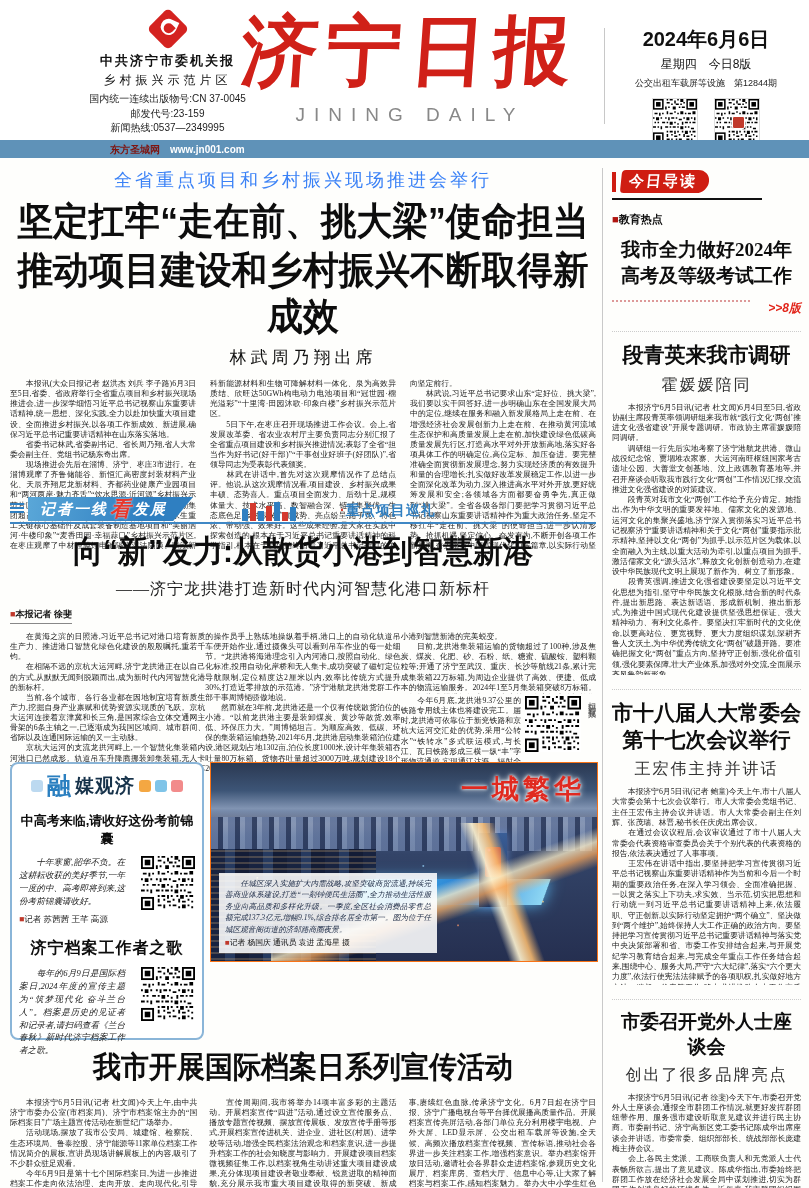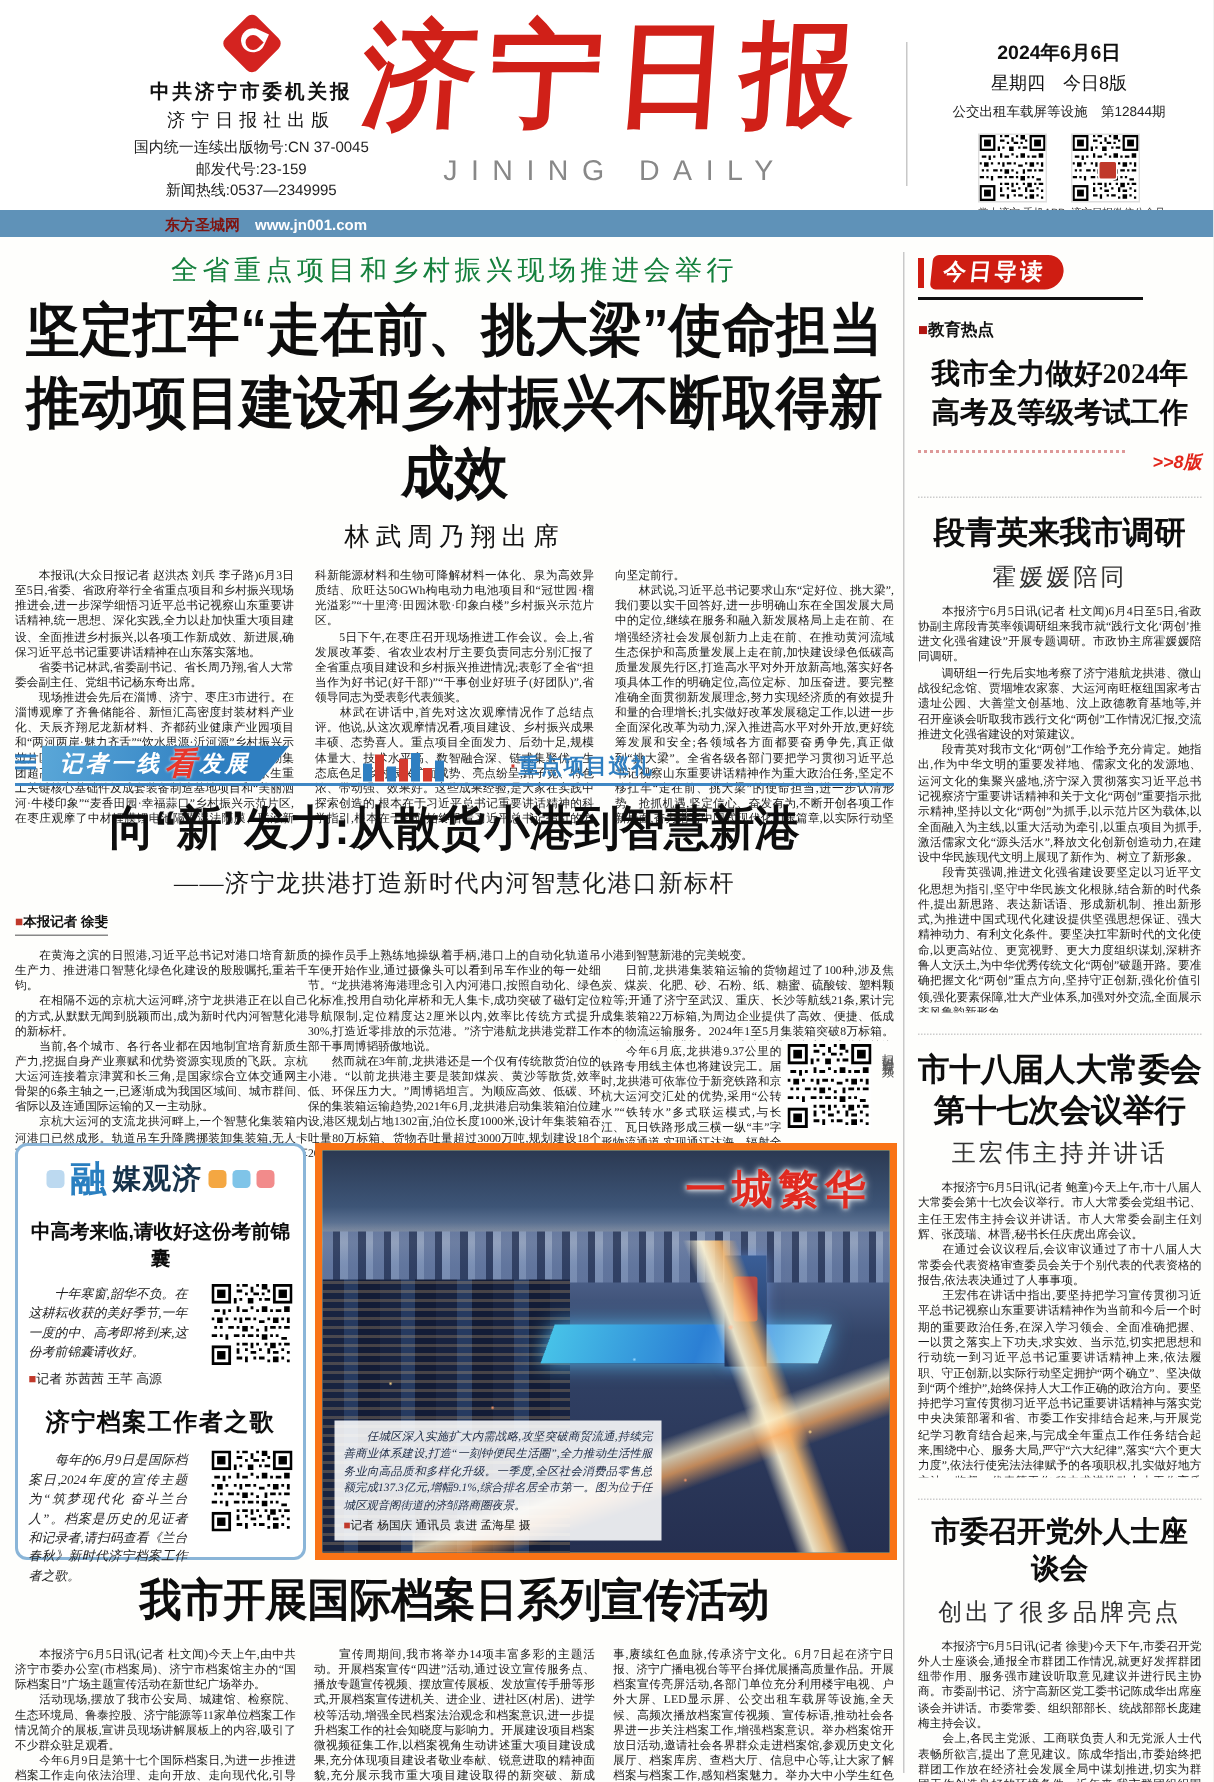--- a/index.html
+++ b/index.html
@@ -13,42 +13,42 @@
   .logo { position:relative; width:30px; height:30px; margin:0 auto 8px auto; background:#d42320; transform:rotate(45deg); border-radius:5px; }
   .logo::after { content:""; position:absolute; left:6px; top:5px; width:16px; height:16px; background:#fff; border-radius:50% 0 50% 50%; transform:rotate(-20deg); }
   .logo::before { content:""; position:absolute; left:10px; top:9px; width:10px; height:10px; background:#d42320; border-radius:50% 0 50% 50%; z-index:2; }
   .org-line1 { font-family:"Liberation Sans",sans-serif; font-weight:bold; font-size:13px; letter-spacing:2px; color:#111; margin-bottom:2px;}
   .org-line2 { font-family:"Liberation Sans",sans-serif; font-size:12px; letter-spacing:4px; color:#111; margin-bottom:3px;}
   .org-small { font-family:"Liberation Sans",sans-serif; font-size:10px; color:#222; line-height:1.45; }
   .paper-title { position:absolute; left:240px; top:6px; width:340px; text-align:center; font-weight:bold; font-size:76px; color:#d02018; letter-spacing:8px; transform:skewX(-4deg); line-height:1.2; }
   .paper-title-en { position:absolute; left:240px; top:104px; width:340px; text-align:center; font-family:"Liberation Sans",sans-serif; font-size:19px; letter-spacing:9px; color:#888; }
   .mast-divider { position:absolute; left:604px; top:28px; width:1px; height:96px; background:#c8c8c8; }
   .date-block { position:absolute; left:616px; top:26px; width:180px; text-align:center; }
-  .date-main { font-family:"Liberation Sans",sans-serif; font-weight:bold; font-size:13px; color:#111; }
+  .date-main { font-family:"Liberation Sans",sans-serif; font-weight:bold; font-size:20px; color:#111; }
   .date-sub { font-family:"Liberation Sans",sans-serif; font-size:12px; color:#111; margin-top:3px; }
   .date-lunar { font-family:"Liberation Sans",sans-serif; font-size:9px; color:#222; margin-top:4px; }
   .qr-row { display:flex; justify-content:center; gap:16px; margin-top:8px; }
   .qrbox { width:46px; }
   .qr { display:block; width:46px; height:46px; border:1px solid #ddd; }
   .qr-label { font-family:"Liberation Sans",sans-serif; font-size:7px; color:#333; margin-top:2px; text-align:center; white-space:nowrap; }
   .qrbox.red-center { position:relative; }
   .qrbox.red-center::after { content:""; position:absolute; left:18px; top:18px; width:11px; height:11px; background:#c0392b; border-radius:2px; border:1px solid #fff; }
 
   
   .siteband { position:absolute; left:0; top:140px; width:809px; height:18px; background:#5f92b8; }
   .siteband .inner { position:absolute; left:110px; top:3px; font-family:"Liberation Sans",sans-serif; font-size:10px; font-weight:bold; }
   .site-name { color:#7e1410; margin-right:10px; }
   .site-url { color:#fff; }
 
   
   .vrule { position:absolute; left:602px; top:168px; width:1px; height:1014px; background:#c9c9c9; }
 
   
   .lead { position:absolute; left:10px; top:168px; width:586px; }
-  .kicker { text-align:center; font-size:18px; color:#15803d; letter-spacing:3px; font-family:"Liberation Serif",serif; }
+  .kicker { text-align:center; font-size:18px; color:#3b82f6; letter-spacing:3px; font-family:"Liberation Serif",serif; }
   .headline { text-align:center; font-family:"Liberation Sans",sans-serif; font-weight:900; color:#0d0d0d; font-size:35px; line-height:1.22; transform:scale(1.02,1.08); transform-origin:center top; margin-top:6px; }
   .lead-byline { text-align:center; font-size:17px; letter-spacing:4px; color:#111; margin-top:14px; }
   .lead-body { margin-top:10px; height:176px; column-count:3; column-gap:14px; column-fill:auto; overflow:hidden;
     font-size:7.8px; line-height:1.3; color:#1a1a1a; text-align:justify; white-space:pre-line; }
 
   
   .banner { position:absolute; left:10px; top:497px; width:586px; height:27px; border-bottom:2px solid #3f87c4; }
   .banner-lines { position:absolute; left:0; top:6px; width:14px; }
   .banner-lines i { display:block; height:2px; background:#2f7fc1; margin-bottom:2px; }
   .banner-flag { position:absolute; left:18px; top:0; height:24px; padding:0 26px 0 12px; background:linear-gradient(100deg,#5aa7d8,#2f7fc1 70%); clip-path:polygon(0 0,100% 0,88% 100%,0 100%); display:flex; align-items:center; }
@@ -83,21 +83,21 @@
   .mb-brand-rest { font-weight:900; font-size:19px; color:#16324a; font-family:"Liberation Sans",sans-serif; letter-spacing:1px; }
   .mb-title1 { margin-top:10px; text-align:center; font-family:"Liberation Sans",sans-serif; font-weight:900; font-size:13px; color:#0d0d0d; }
   .mb-row { display:flex; gap:16px; margin-top:8px; }
   .mb-body { flex:1; font-size:8.6px; font-style:italic; line-height:1.5; color:#222; text-align:justify; white-space:pre-line; }
   .mb-qr { width:54px; height:54px; flex:0 0 auto; }
   .mb-byline { font-size:8.6px; color:#222; margin-top:4px; }
   .mb-byline .sq { color:#c0392b; }
   .mb-title2 { margin-top:12px; text-align:center; font-weight:900; font-size:16px; color:#0d0d0d; letter-spacing:1px; }
 
   
-  .photo { position:absolute; left:210px; top:762px; width:388px; height:278px; border:5px solid #f97316; background:#5eead4; }
+  .photo { position:absolute; left:210px; top:762px; width:388px; height:200px; border:1px solid #f97316; background:#e5e5e5; }
   .photo-inner { position:absolute; inset:0; overflow:hidden;
     background:linear-gradient(180deg,#2b3952 0%,#3d5577 14%,#8194b2 23%,#50658e 29%,#334468 46%,#252f50 100%); }
   .sky-glow { position:absolute; left:0; top:48px; width:100%; height:26px; background:linear-gradient(180deg,rgba(255,230,190,0),rgba(255,210,160,.25),rgba(255,230,190,0)); }
   .far-city { position:absolute; left:0; top:54px; width:100%; height:34px;
     background:repeating-linear-gradient(90deg, rgba(100,120,160,.85) 0 7px, rgba(45,60,95,.9) 7px 12px, rgba(140,160,195,.7) 12px 17px); }
   .towers { position:absolute; left:0; top:86px; width:165px; height:189px;
     background:
       repeating-linear-gradient(0deg, rgba(255,205,130,.22) 0 2px, rgba(0,0,0,0) 2px 6px),
       repeating-linear-gradient(90deg, #182340 0 14px, #263a60 14px 24px, #131c36 24px 38px); }
   .mall { position:absolute; left:150px; top:116px; width:185px; height:26px; transform:skewX(-20deg);
@@ -170,21 +170,21 @@
     </g>
   </defs>
 </svg>
 
 <div class="page">
 
   <div class="masthead">
     <div class="org-block">
       <div class="logo"></div>
       <div class="org-line1">中共济宁市委机关报</div>
-      <div class="org-line2">济宁日报社出版</div>
+      <div class="org-line2">乡村振兴示范片区</div>
       <div class="org-small">国内统一连续出版物号:CN 37-0045</div>
       <div class="org-small">邮发代号:23-159</div>
       <div class="org-small">新闻热线:0537—2349995</div>
     </div>
     <div class="paper-title">济宁日报</div>
     <div class="paper-title-en">JINING DAILY</div>
     <div class="mast-divider"></div>
     <div class="date-block">
       <div class="date-main">2024年6月6日</div>
       <div class="date-sub">星期四　今日8版</div>

